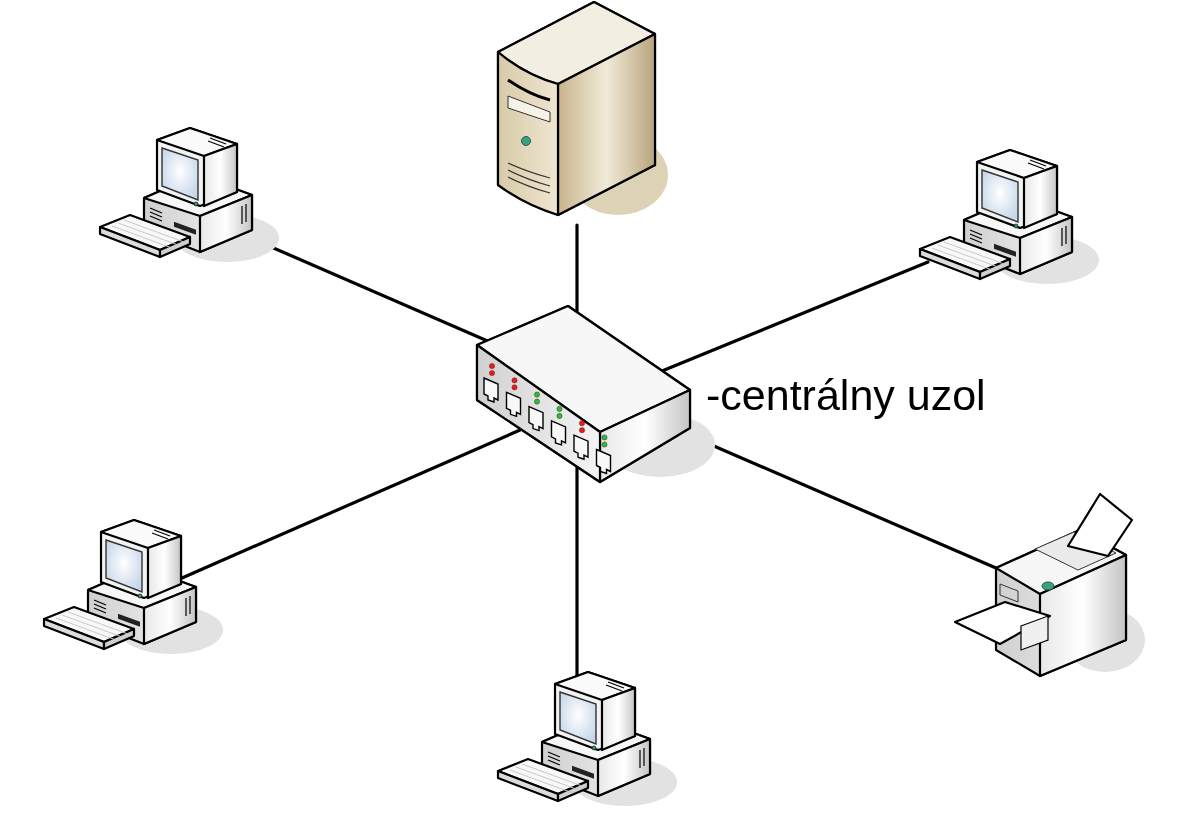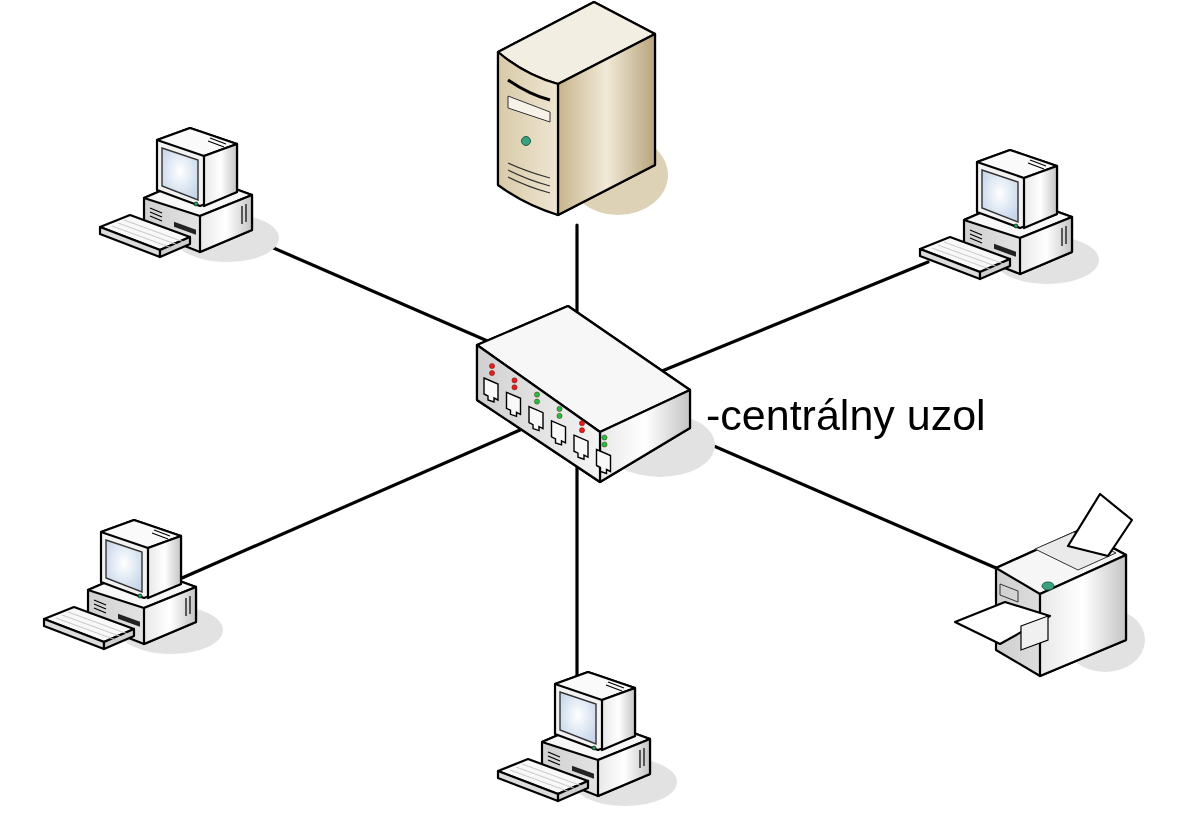--- a/index.html
+++ b/index.html
@@ -1,19 +1,19 @@
 <!DOCTYPE html>
 <html><head>
   <meta charset="utf-8">
   <style>
     html, body { margin: 0; padding: 0; background: #ffffff; }
     body { width: 1182px; height: 828px; position: relative; overflow: hidden; }
     #diagram { position: absolute; left: 0; top: 0; width: 1182px; height: 828px; }
     .hub-label {
-      position: absolute; left: 706px; top: 392px;
+      position: absolute; left: 706px; top: 372px;
       font-family: "Liberation Sans", sans-serif; font-size: 43px; color: #000000;
       white-space: nowrap; line-height: 1.1;
     }
     .link { stroke: #000; stroke-width: 3.2; stroke-linecap: round; }
     .outline { stroke: #000; stroke-width: 2.2; stroke-linejoin: round; }
     .thin { stroke: #000; stroke-width: 1.2; }
   </style>
 </head>
 <body>
 

